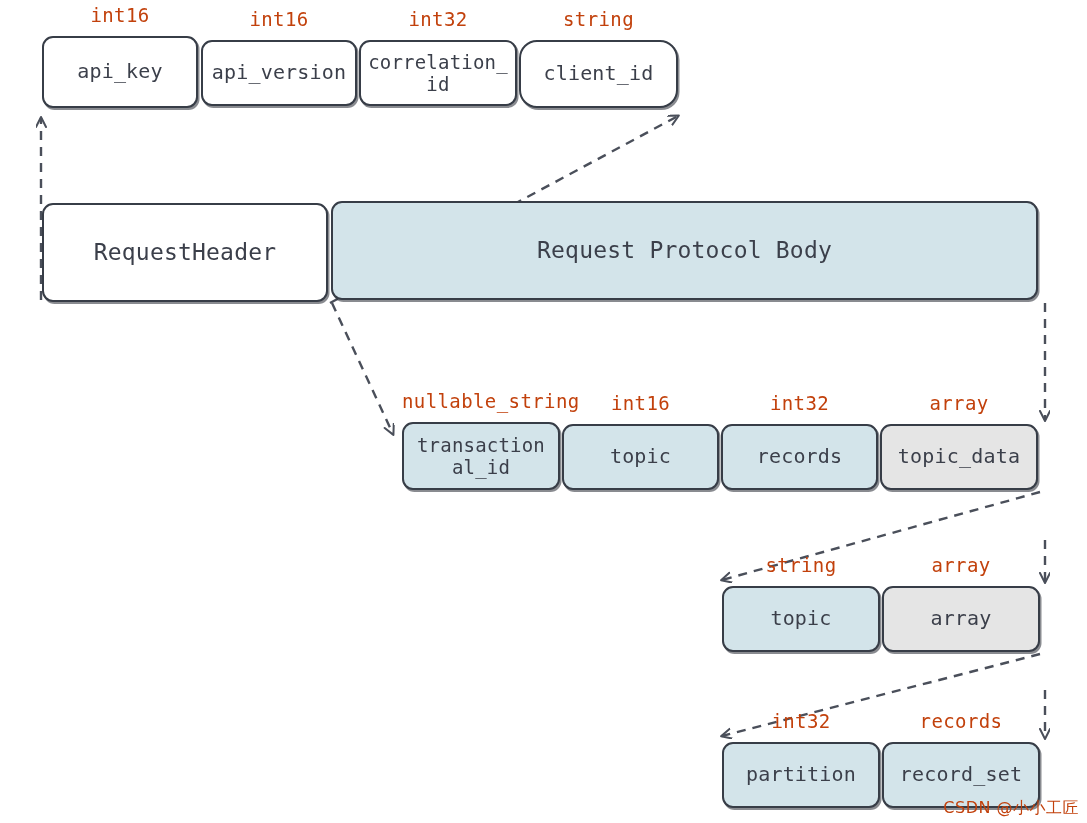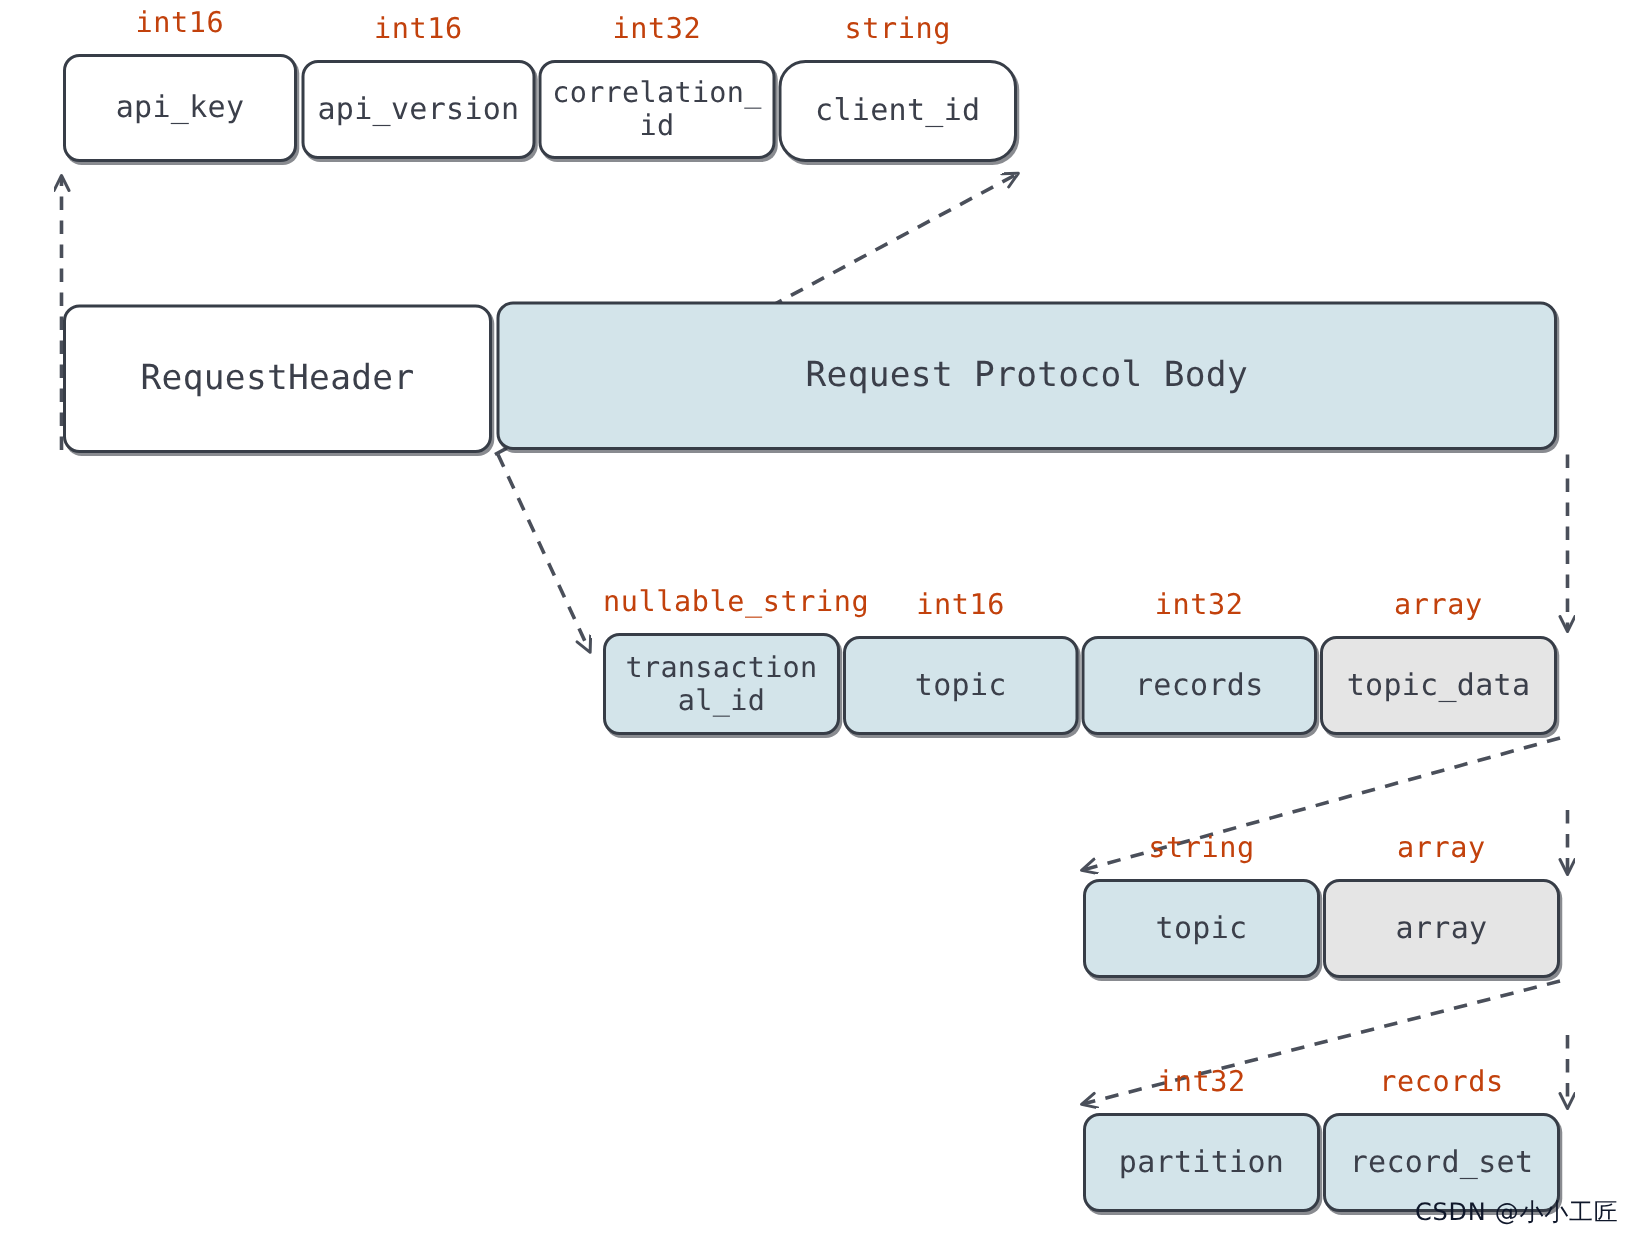--- a/index.html
+++ b/index.html
@@ -66,21 +66,21 @@
     letter-spacing: 0.4px;
     white-space: nowrap;
   }
 
   
   .watermark {
     position: absolute;
     right: 8px;
     bottom: 4px;
     font-size: 16px;
-    color: #0f172a;
+    color: #c2410c;
     font-family: "DejaVu Sans", "Liberation Sans", sans-serif;
     letter-spacing: 0.5px;
     white-space: nowrap;
   }
 </style>
 </head>
 <body>
 
 <div id="canvas">
 

